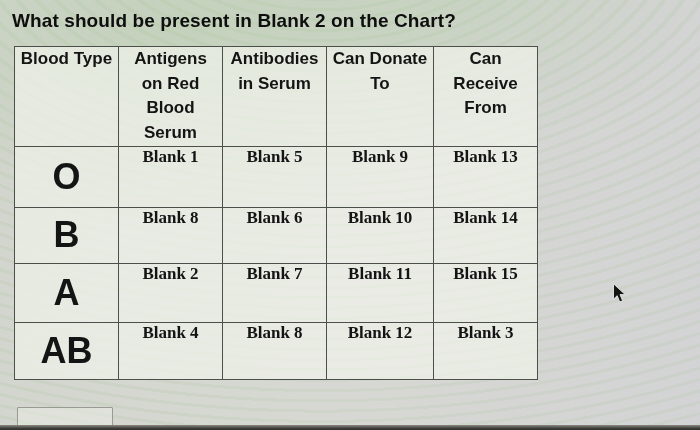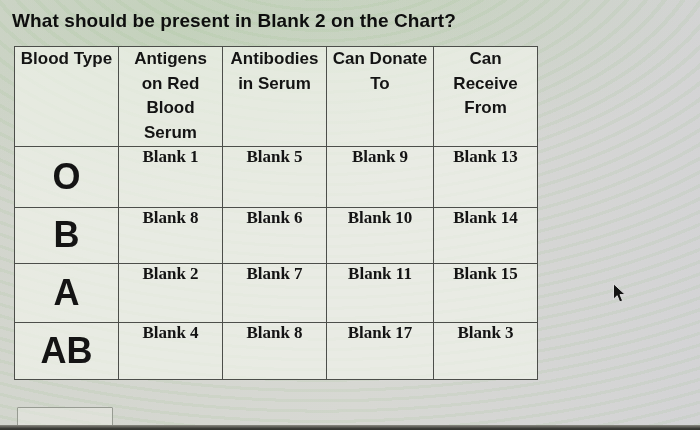--- a/index.html
+++ b/index.html
@@ -146,21 +146,21 @@
         <td class="blood-type">A</td>
         <td class="blank-cell">Blank 2</td>
         <td class="blank-cell">Blank 7</td>
         <td class="blank-cell">Blank 11</td>
         <td class="blank-cell">Blank 15</td>
       </tr>
       <tr class="row-3">
         <td class="blood-type">AB</td>
         <td class="blank-cell">Blank 4</td>
         <td class="blank-cell">Blank 8</td>
-        <td class="blank-cell">Blank 17</td>
+        <td class="blank-cell">Blank 12</td>
         <td class="blank-cell">Blank 3</td>
       </tr>
     </tbody>
   </table>
 
   <input class="answer-box" type="text" value="" style="">
 
   <svg class="cursor" viewBox="0 0 14 20">
     <path d="M1.5,0.8 L1.5,16.2 L5.2,12.7 L7.7,18.9 L10.6,17.7 L8.0,11.6 L13.2,11.6 Z" fill="#141414" stroke="#e8e8e8" stroke-width="0.9"></path>
   </svg>

